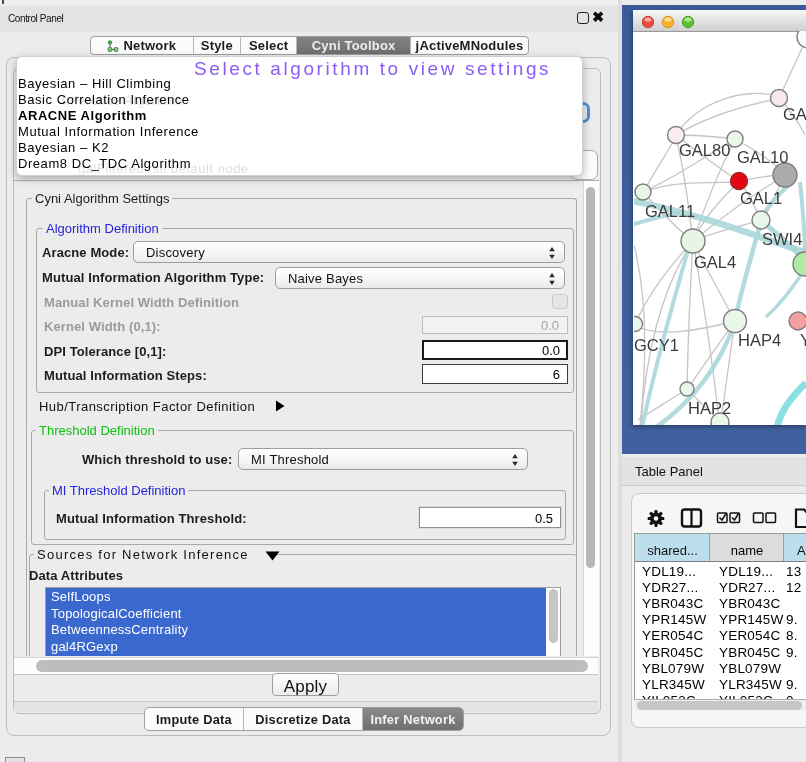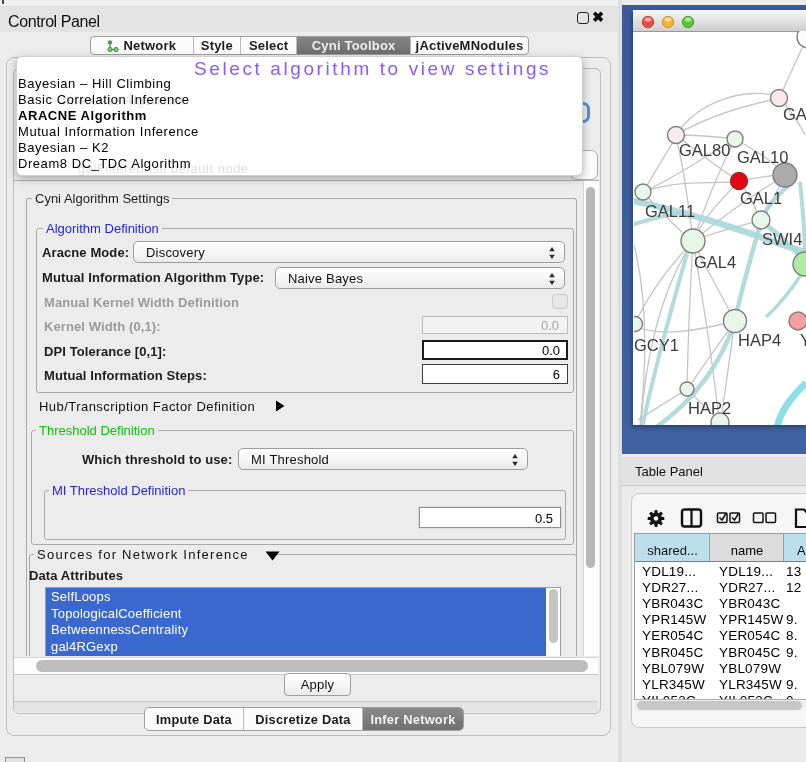--- a/index.html
+++ b/index.html
@@ -19,21 +19,21 @@
 </style>
 </head>
 <body>
 <div id="stage">
 
   <div class="abs" style="left:0;top:0;width:618px;height:762px;background:#ececec;"></div>
   <div class="abs" style="left:0;top:0;width:618px;height:5px;background:#f0f0f0;"></div>
   <div class="abs" style="left:2px;top:0;width:2px;height:4px;background:#4a4a4a;"></div>
 
   <div class="abs" style="left:0;top:6px;width:618px;height:26px;background:#e3e3e3;"></div>
-  <div class="abs" style="left:8px;top:13px;font-size:16px;color:#111;letter-spacing:-0.4px;">Control Panel</div>
+  <div class="abs" style="left:8px;top:13px;font-size:10px;color:#111;letter-spacing:-0.4px;">Control Panel</div>
 
   <div class="abs" style="left:577px;top:12px;width:10px;height:10px;border:1.6px solid #222;border-radius:3px;"></div>
   <div class="abs" style="left:592px;top:10px;font-size:14.5px;font-weight:bold;color:#0a0a0a;line-height:14px;">✖</div>
 
   <div class="abs" style="left:6px;top:57px;width:603px;height:677px;border:1px solid #bdbdbd;border-radius:8px;"></div>
 
   <div class="abs" style="left:13px;top:68px;width:586px;height:644px;border:1px solid #bdbdbd;border-radius:6px;"></div>
   <div class="abs" style="left:14px;top:702px;width:584px;height:10px;background:#e4e4e4;"></div>
 
   <div id="toptabs" class="seg" style="left:90px;top:36px;width:437px;height:17px;border-radius:4px;">
@@ -107,39 +107,40 @@
       <span class="ct">MI Threshold</span>
       <svg class="arr" viewBox="0 0 6 12">
           <path d="M3 0 L5.8 4.2 L0.2 4.2 Z" fill="#2b2b2b"></path>
           <path d="M3 12 L5.8 7.8 L0.2 7.8 Z" fill="#2b2b2b"></path>
         </svg>
     </div>
 
     <div class="fs" style="left:44px;top:490px;width:520px;height:48px;">
       <span style="left:4px;color:#2525dd;">MI Threshold Definition</span>
     </div>
+    <div class="lbl" style="left:56px;top:511px;">Mutual Information Threshold:</div>
     <div class="tfield" style="left:419px;top:507px;width:142px;height:21px;border:1px solid #8e8e8e;outline:1px solid #dcdcdc;padding:3px 7px 0 0;">0.5</div>
 
     <div class="fs" style="left:29px;top:554px;width:546px;height:200px;">
       <span style="left:4px;color:#111;font-weight:normal;letter-spacing:1.25px;padding-right:26px;">Sources for Network Inference</span>
     </div>
     <svg class="abs" style="left:265px;top:550.5px;" width="15" height="10" viewBox="0 0 15 10">
         <path d="M0.5 0.5 L14.5 0.5 L7.5 9.5 Z" fill="#000"></path>
       </svg>
     <div class="lbl" style="left:29px;top:568px;">Data Attributes</div>
 
     <div class="abs" style="left:45px;top:587px;width:516px;height:69px;background:#fff;border:1px solid #9e9e9e;border-bottom:none;box-sizing:border-box;"></div>
     <div class="abs" style="left:46px;top:588px;width:500px;height:68px;background:#3b68cf;"></div>
     <div class="abs" style="left:51px;top:589px;font-size:13px;color:#fff;line-height:16.5px;letter-spacing:.2px;">SelfLoops<br>TopologicalCoefficient<br>BetweennessCentrality<br>gal4RGexp</div>
     <div class="abs" style="left:549px;top:589px;width:9px;height:54px;background:#c6c6c6;border-radius:5px;"></div>
   </div>
 
   <div class="abs" style="left:14px;top:701px;width:584px;height:1px;background:#c9c9c9;"></div>
 
-  <div class="abs" style="left:284px;top:673px;width:67px;height:23px;border:1px solid #9e9e9e;border-radius:4px;background:linear-gradient(#ffffff,#ececec);box-sizing:border-box;text-align:center;font-size:13px;color:#111;padding-top:3px;letter-spacing:.2px;">Apply</div>
+  <div class="abs" style="left:272px;top:673px;width:67px;height:23px;border:1px solid #9e9e9e;border-radius:4px;background:linear-gradient(#ffffff,#ececec);box-sizing:border-box;text-align:center;font-size:17px;color:#111;padding-top:3px;letter-spacing:.2px;">Apply</div>
 
   <div class="seg" style="left:144px;top:707px;height:22px;border-radius:5px;font-weight:bold;font-size:12.3px;">
     <div style="width:98px;font-weight:bold;font-size:12.8px;letter-spacing:0.25px;">Impute Data</div>
     <div style="width:118px;font-weight:bold;font-size:12.8px;letter-spacing:0.25px;">Discretize Data</div>
     <div style="width:100px;background:linear-gradient(#8a8a8a,#707070);color:#f2f2f2;font-weight:bold;font-size:12.8px;letter-spacing:0.25px;">Infer Network</div>
   </div>
 
   <div class="abs" style="left:5px;top:757px;width:18px;height:12px;background:#e2e2e2;border:1.5px solid #8f8f8f;"></div>
 
   <div class="abs" style="left:574px;top:102px;width:16px;height:21px;border:3.5px solid #4a90d9;border-radius:7px;border-left:none;box-sizing:border-box;"></div>

